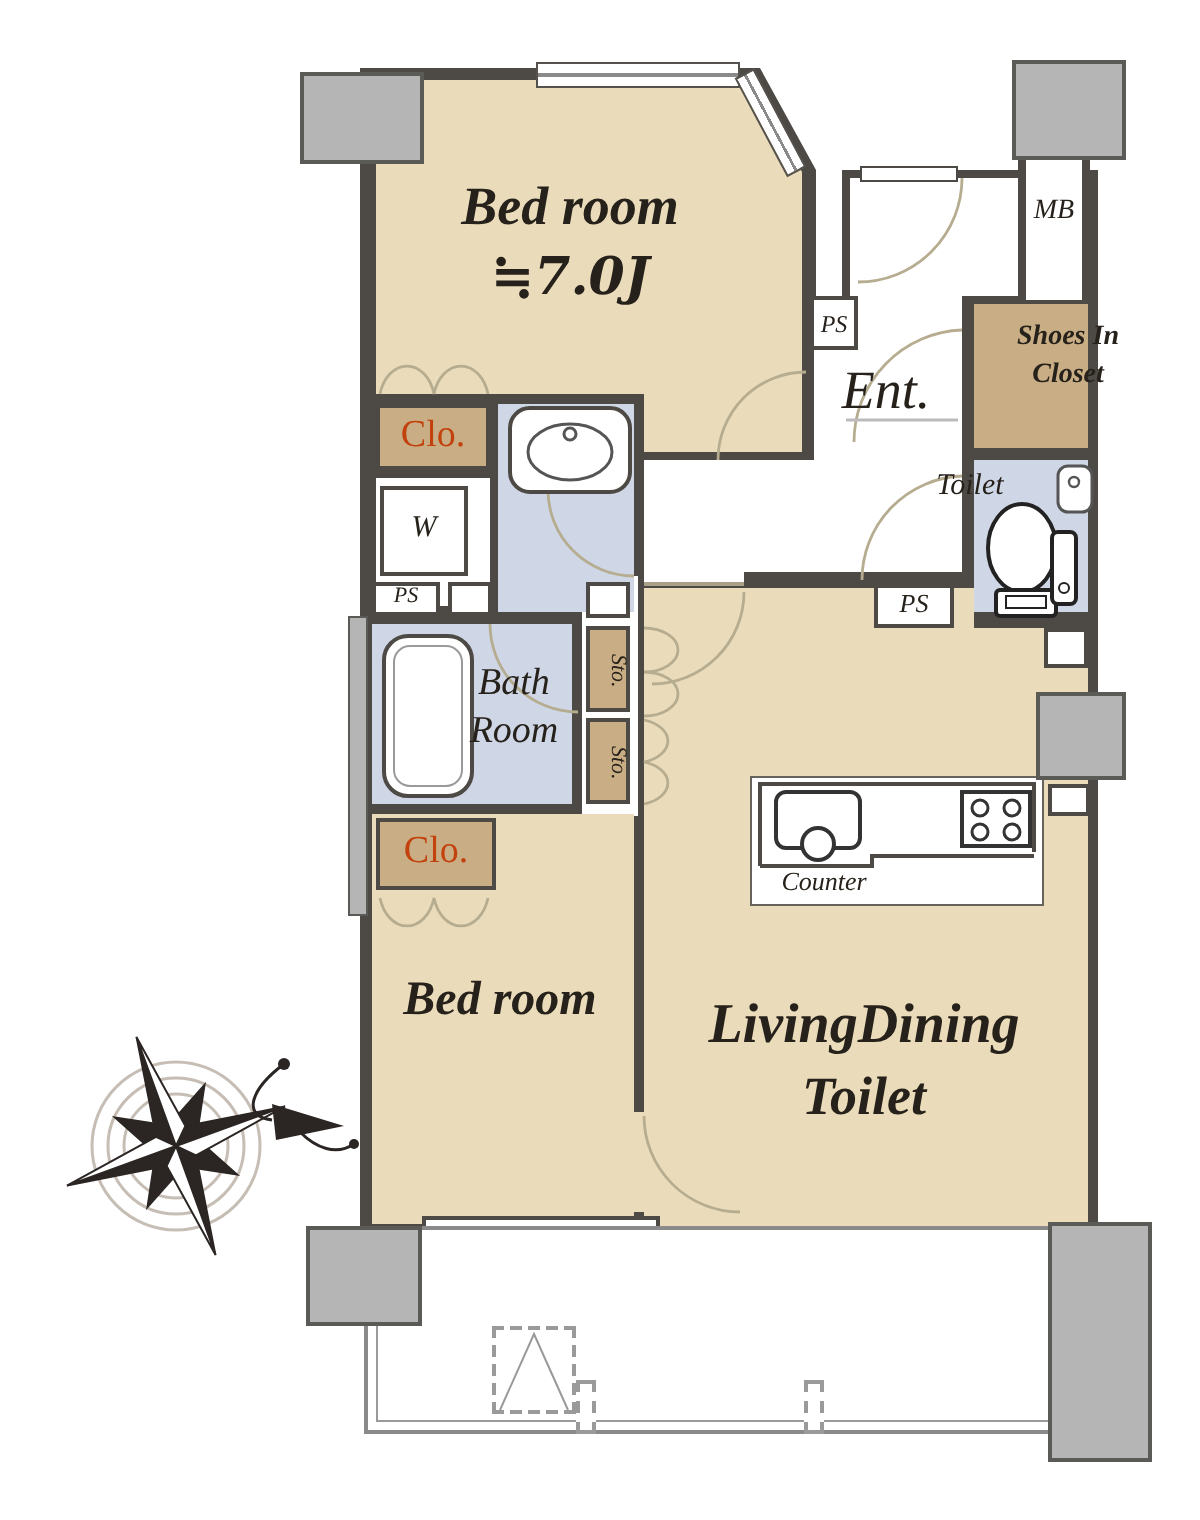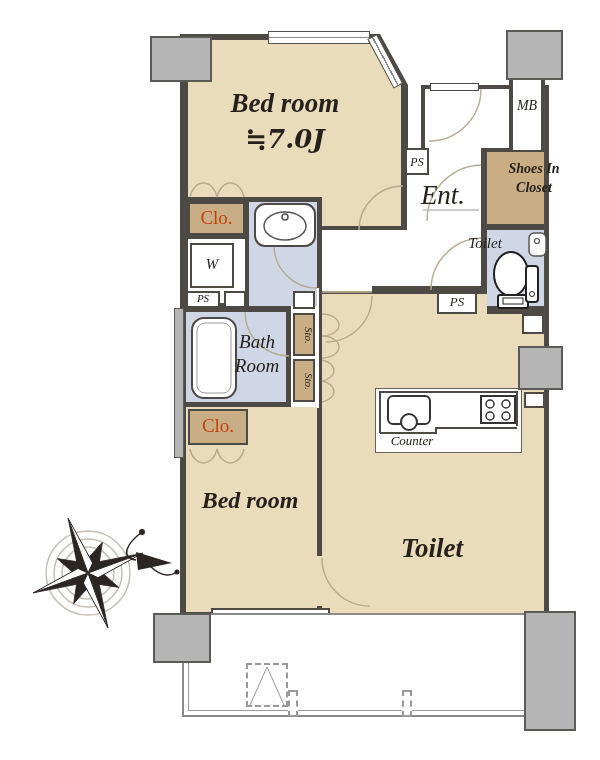--- a/index.html
+++ b/index.html
@@ -182,16 +182,17 @@
   </div>
   <div class="lbl" style="left:462px;top:235px;width:46px;font-size:15px;">Toilet</div>
   <div class="lbl" style="left:224px;top:330px;width:66px;font-size:19px;line-height:1.25;">
     <div>Bath</div>
     <div>Room</div>
   </div>
   <div class="lbl vert" style="left:293px;top:315px;width:22px;height:40px;font-size:11px;">Sto.</div>
   <div class="lbl vert" style="left:293px;top:361px;width:22px;height:40px;font-size:11px;">Sto.</div>
   <div class="lbl upright" style="left:188px;top:415px;width:60px;font-size:19px;">Clo.</div>
   <div class="lbl big" style="left:170px;top:487px;width:160px;font-size:24px;">Bed room</div>
+  <div class="lbl big" style="left:330px;top:497px;width:204px;font-size:28px;">LivingDining</div>
   <div class="lbl big" style="left:330px;top:533px;width:204px;font-size:27px;">Toilet</div>
   <div class="lbl" style="left:382px;top:433px;width:60px;font-size:13px;text-align:center;">Counter</div>
 
 </div>
 
 </body></html>

